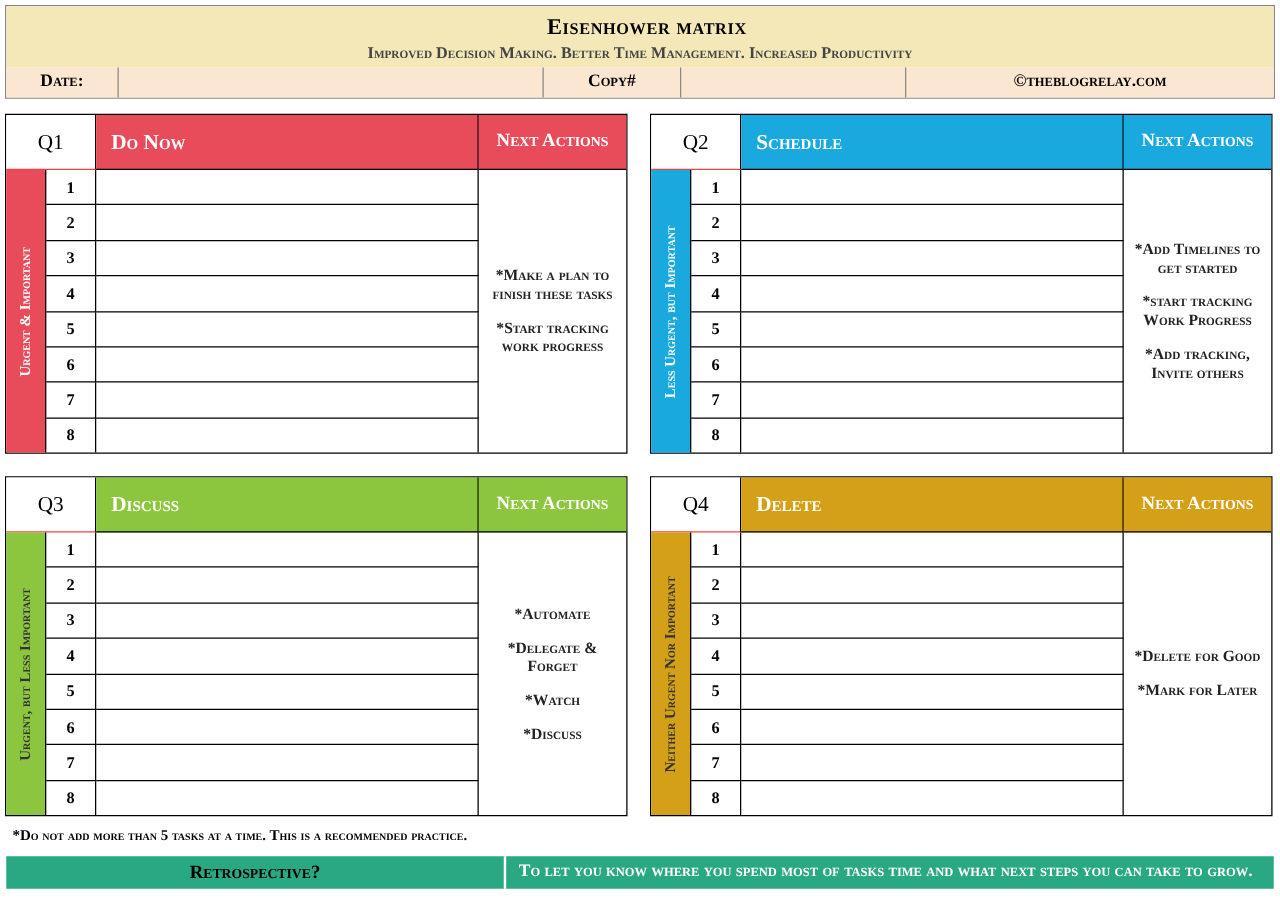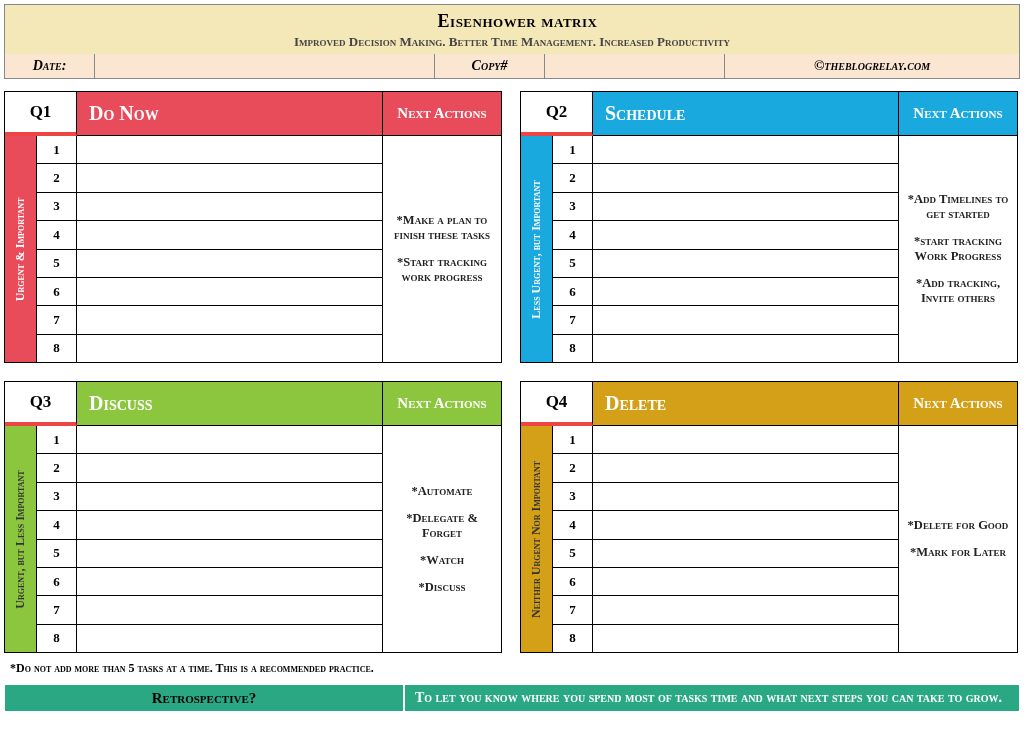--- a/index.html
+++ b/index.html
@@ -23,21 +23,20 @@
   .title-row .t2 { font-size: 13px; font-weight: bold; color: #444; margin-top: 2px;}
   .meta-row {
     display: flex;
     background: #fbe6d1;
   }
   .meta-cell {
     border-right: 1px solid #888;
     padding: 4px 8px;
     font-weight: bold;
     font-size: 14px;
-    font-style: italic;
   }
   .meta-cell:last-child { border-right: none; }
   .meta-label-date { width: 90px; text-align: center;}
   .meta-val-date { width: 340px; }
   .meta-label-copy { width: 110px; text-align: center;}
   .meta-val-copy { width: 180px; }
   .meta-credit { flex: 1; text-align: center; }
 
   .grid {
     display: flex;
@@ -51,33 +50,33 @@
   }
   .quad-head {
     display: flex;
     height: 44px;
   }
   .qh-code {
     width: 72px;
     display: flex;
     align-items: center;
     justify-content: center;
-    font-weight: bold;
+    font-weight: normal;
     font-size: 17px;
     background: #fff;
     border-right: 1px solid #000;
-    border-bottom: 4px solid #ef4444;
+    border-bottom: 1px solid #ef4444;
   }
   .qh-title {
     flex: 1;
     display: flex;
     align-items: center;
     padding-left: 12px;
     font-weight: bold;
-    font-size: 20px;
+    font-size: 17px;
     color: #fff;
     border-bottom: 1px solid #000;
     border-right: 1px solid #000;
   }
   .qh-next {
     width: 118px;
     display: flex;
     align-items: center;
     justify-content: center;
     font-weight: bold;

